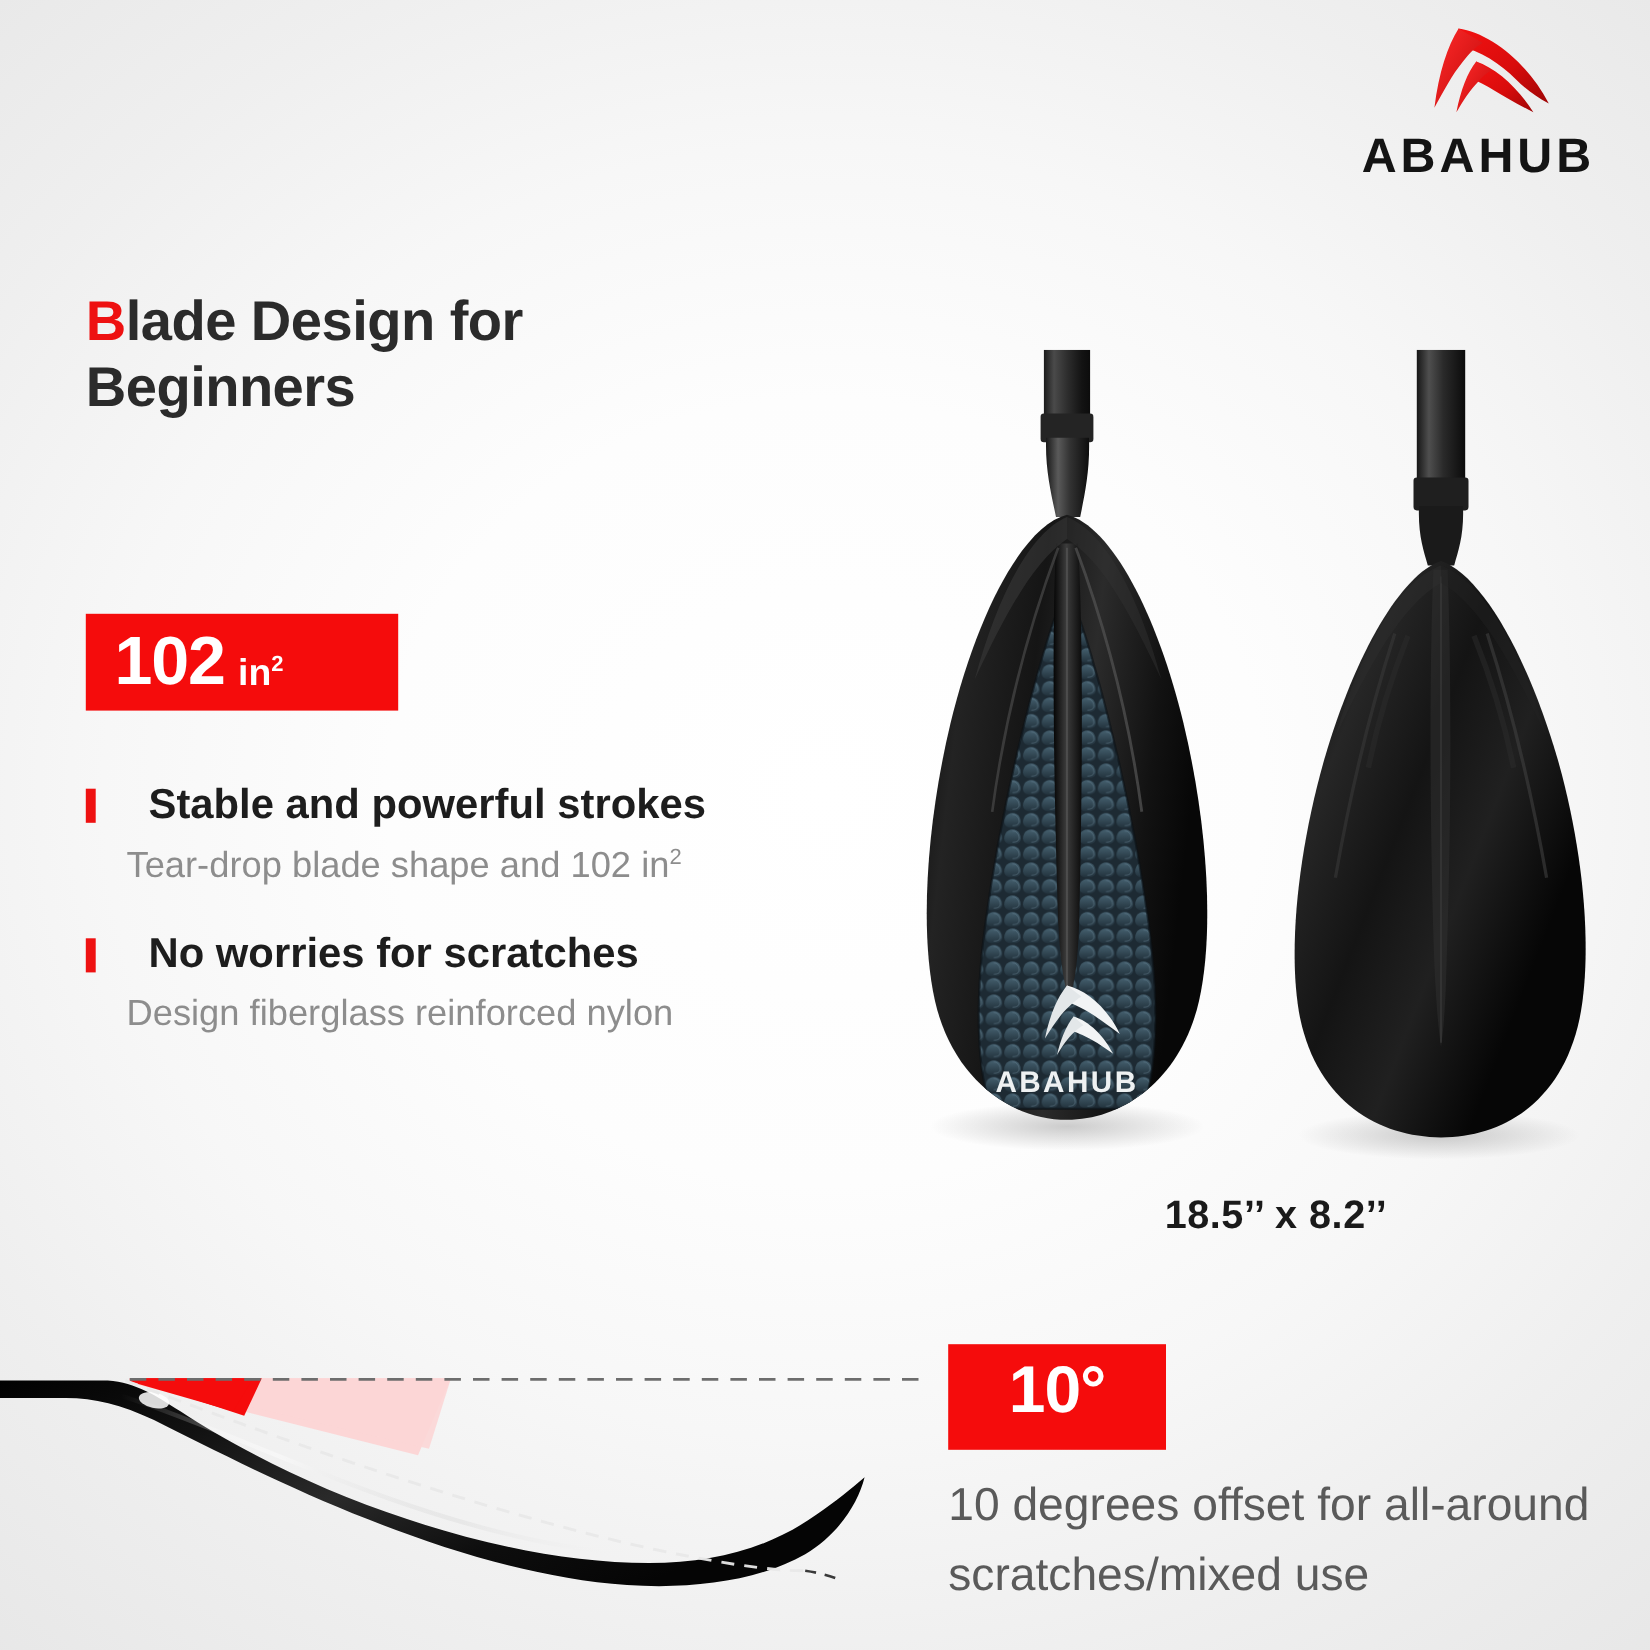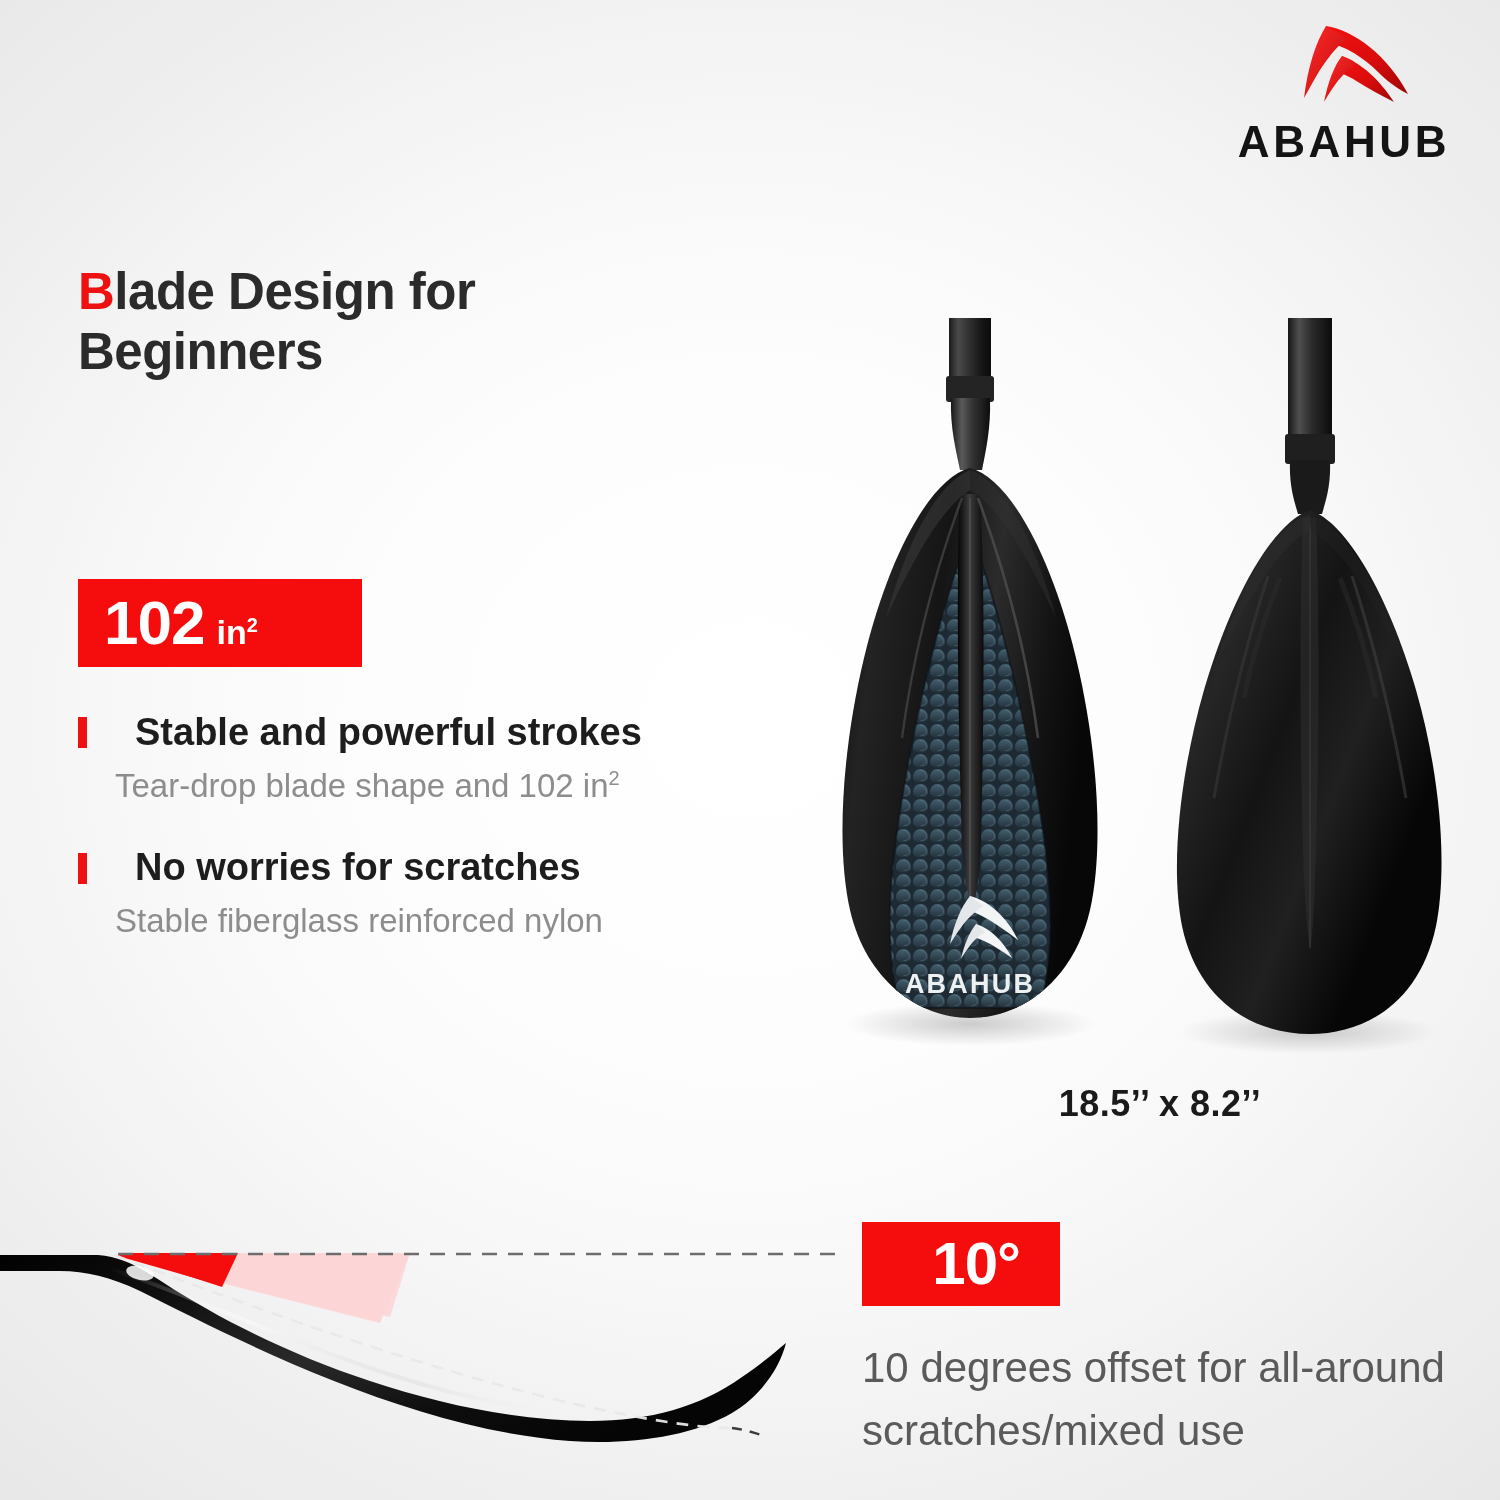--- a/index.html
+++ b/index.html
@@ -69,21 +69,21 @@
   .badge {
     position: absolute;
     background: #f50c0c;
     color: #ffffff;
     display: flex;
     align-items: baseline;
     box-sizing: border-box;
   }
   #badge-area {
     left: 78px;
-    top: 579px;
+    top: 558px;
     width: 284px;
     height: 88px;
     padding: 0 26px;
     align-items: baseline;
     justify-content: flex-start;
   }
   #badge-area .big {
     font-size: 62px;
     font-weight: 700;
     line-height: 88px;
@@ -94,23 +94,23 @@
     font-weight: 700;
     margin-left: 12px;
     line-height: 88px;
   }
   #badge-area .small sup { font-size: 20px; }
 
   #badge-angle {
     left: 862px;
     top: 1222px;
     width: 198px;
-    height: 84px;
+    height: 96px;
     padding: 0 40px;
-    justify-content: flex-end;
+    justify-content: center;
   }
   #badge-angle .big {
     font-size: 60px;
     font-weight: 700;
     line-height: 84px;
     letter-spacing: -1px;
   }
 
   
   .features {
@@ -237,21 +237,21 @@
         <span class="feature-title">Stable and powerful strokes</span>
       </div>
       <div class="feature-sub"><span>Tear-drop blade shape and 102 in</span><sup>2</sup></div>
     </div>
 
     <div class="feature">
       <div class="feature-head">
         <span class="bullet-bar"></span>
         <span class="feature-title">No worries for scratches</span>
       </div>
-      <div class="feature-sub"><span>Stable fiberglass reinforced nylon</span><sup></sup></div>
+      <div class="feature-sub"><span>Design fiberglass reinforced nylon</span><sup></sup></div>
     </div>
   </div>
 
   <div class="paddles">
 
     <svg class="paddle-img" id="paddle-front" width="320" height="745" viewBox="0 0 320 745">
       <defs>
         <linearGradient id="shaftG" x1="0" y1="0" x2="1" y2="0">
           <stop offset="0%" stop-color="#1b1b1b"></stop>
           <stop offset="22%" stop-color="#4a4a4a"></stop>

